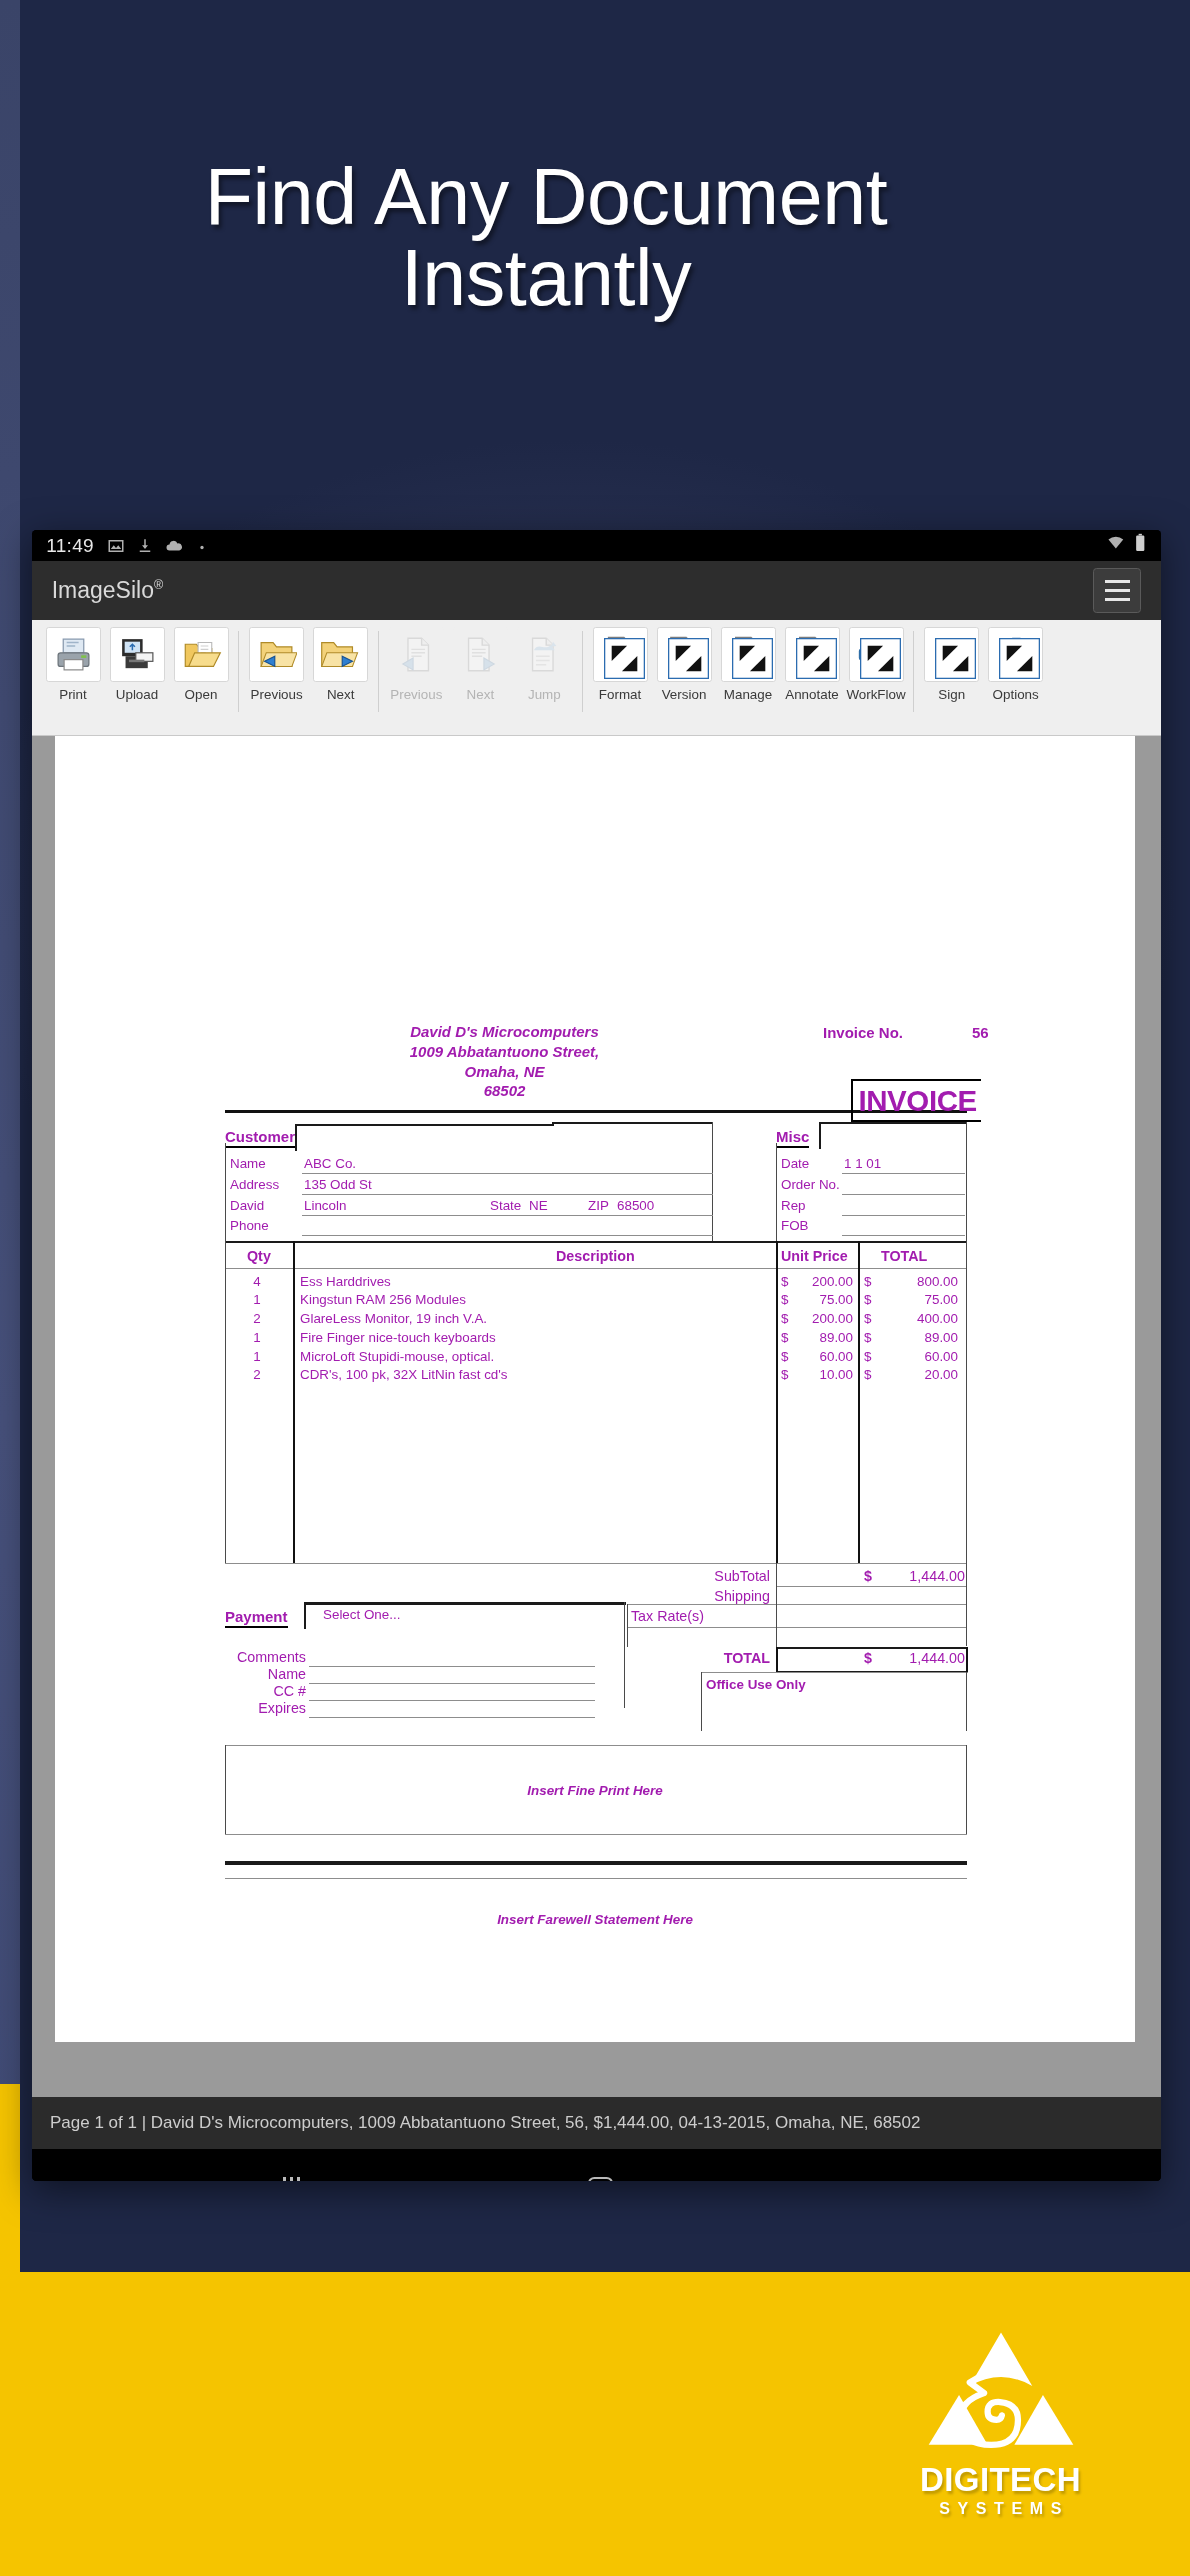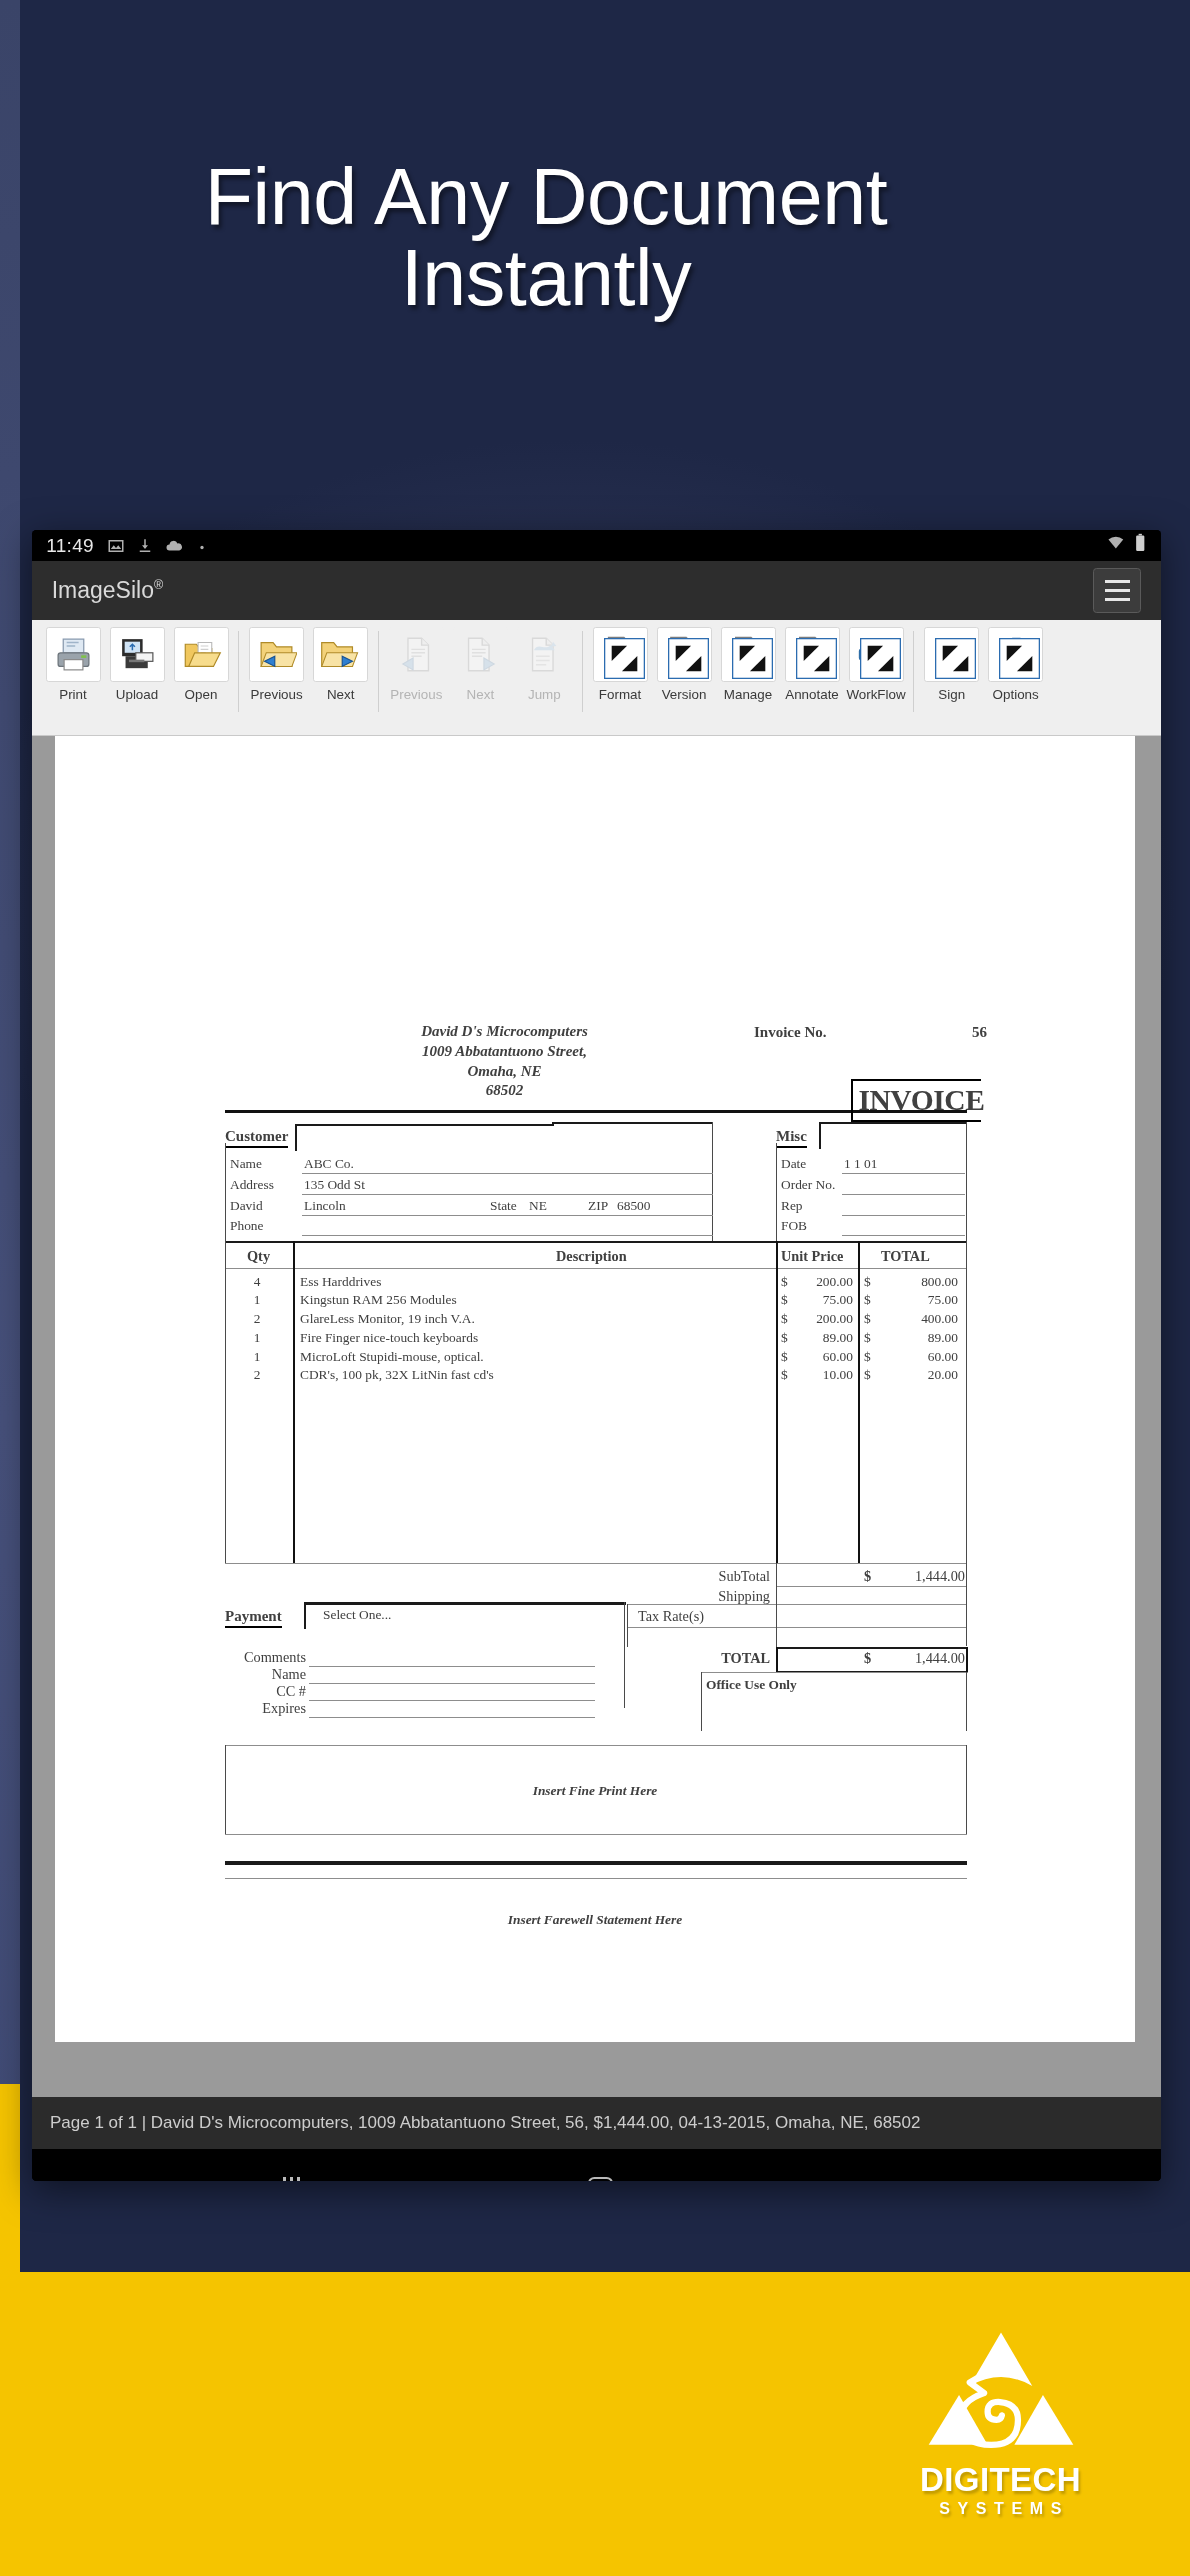--- a/index.html
+++ b/index.html
@@ -111,27 +111,27 @@
   .viewer {
     background:#9a9a9a; height: 1361px; position:relative; overflow:hidden;
   }
   .page {
     position:absolute; left:23px; top:0; width: 1080px; height: 1306px;
     background:#fff;
   }
 
   
   .doc { position:absolute; left:0; top:0; width:1080px; height:1306px;
-         color:#404040; font-family:Liberation Serif, serif; }
+         color:#a21caf; font-family:Liberation Sans, sans-serif; }
 
   .inv-from {
     position:absolute; left:333px; top:286px; width:233px; text-align:center;
     font-style: italic; font-weight:bold; font-size:15px; line-height:1.32;
   }
-  .inv-no-label { position:absolute; left:699px; top:288px; font-weight:bold; font-size:15px; }
+  .inv-no-label { position:absolute; left:768px; top:288px; font-weight:bold; font-size:15px; }
   .inv-no-value { position:absolute; left:917px; top:288px; font-weight:bold; font-size:15px; }
 
   .inv-rule { position:absolute; left:170px; top:374px; width:742px; height:2.7px; background:#111; }
   .inv-word {
     position:absolute; left:796px; top:343px; width:130px; height:43px;
     border:2.7px solid #000; border-right:none;
     font-size:29.5px; font-weight:bold; letter-spacing:-0.4px;
     display:flex; align-items:center; padding-left:5.4px;
   }
 

